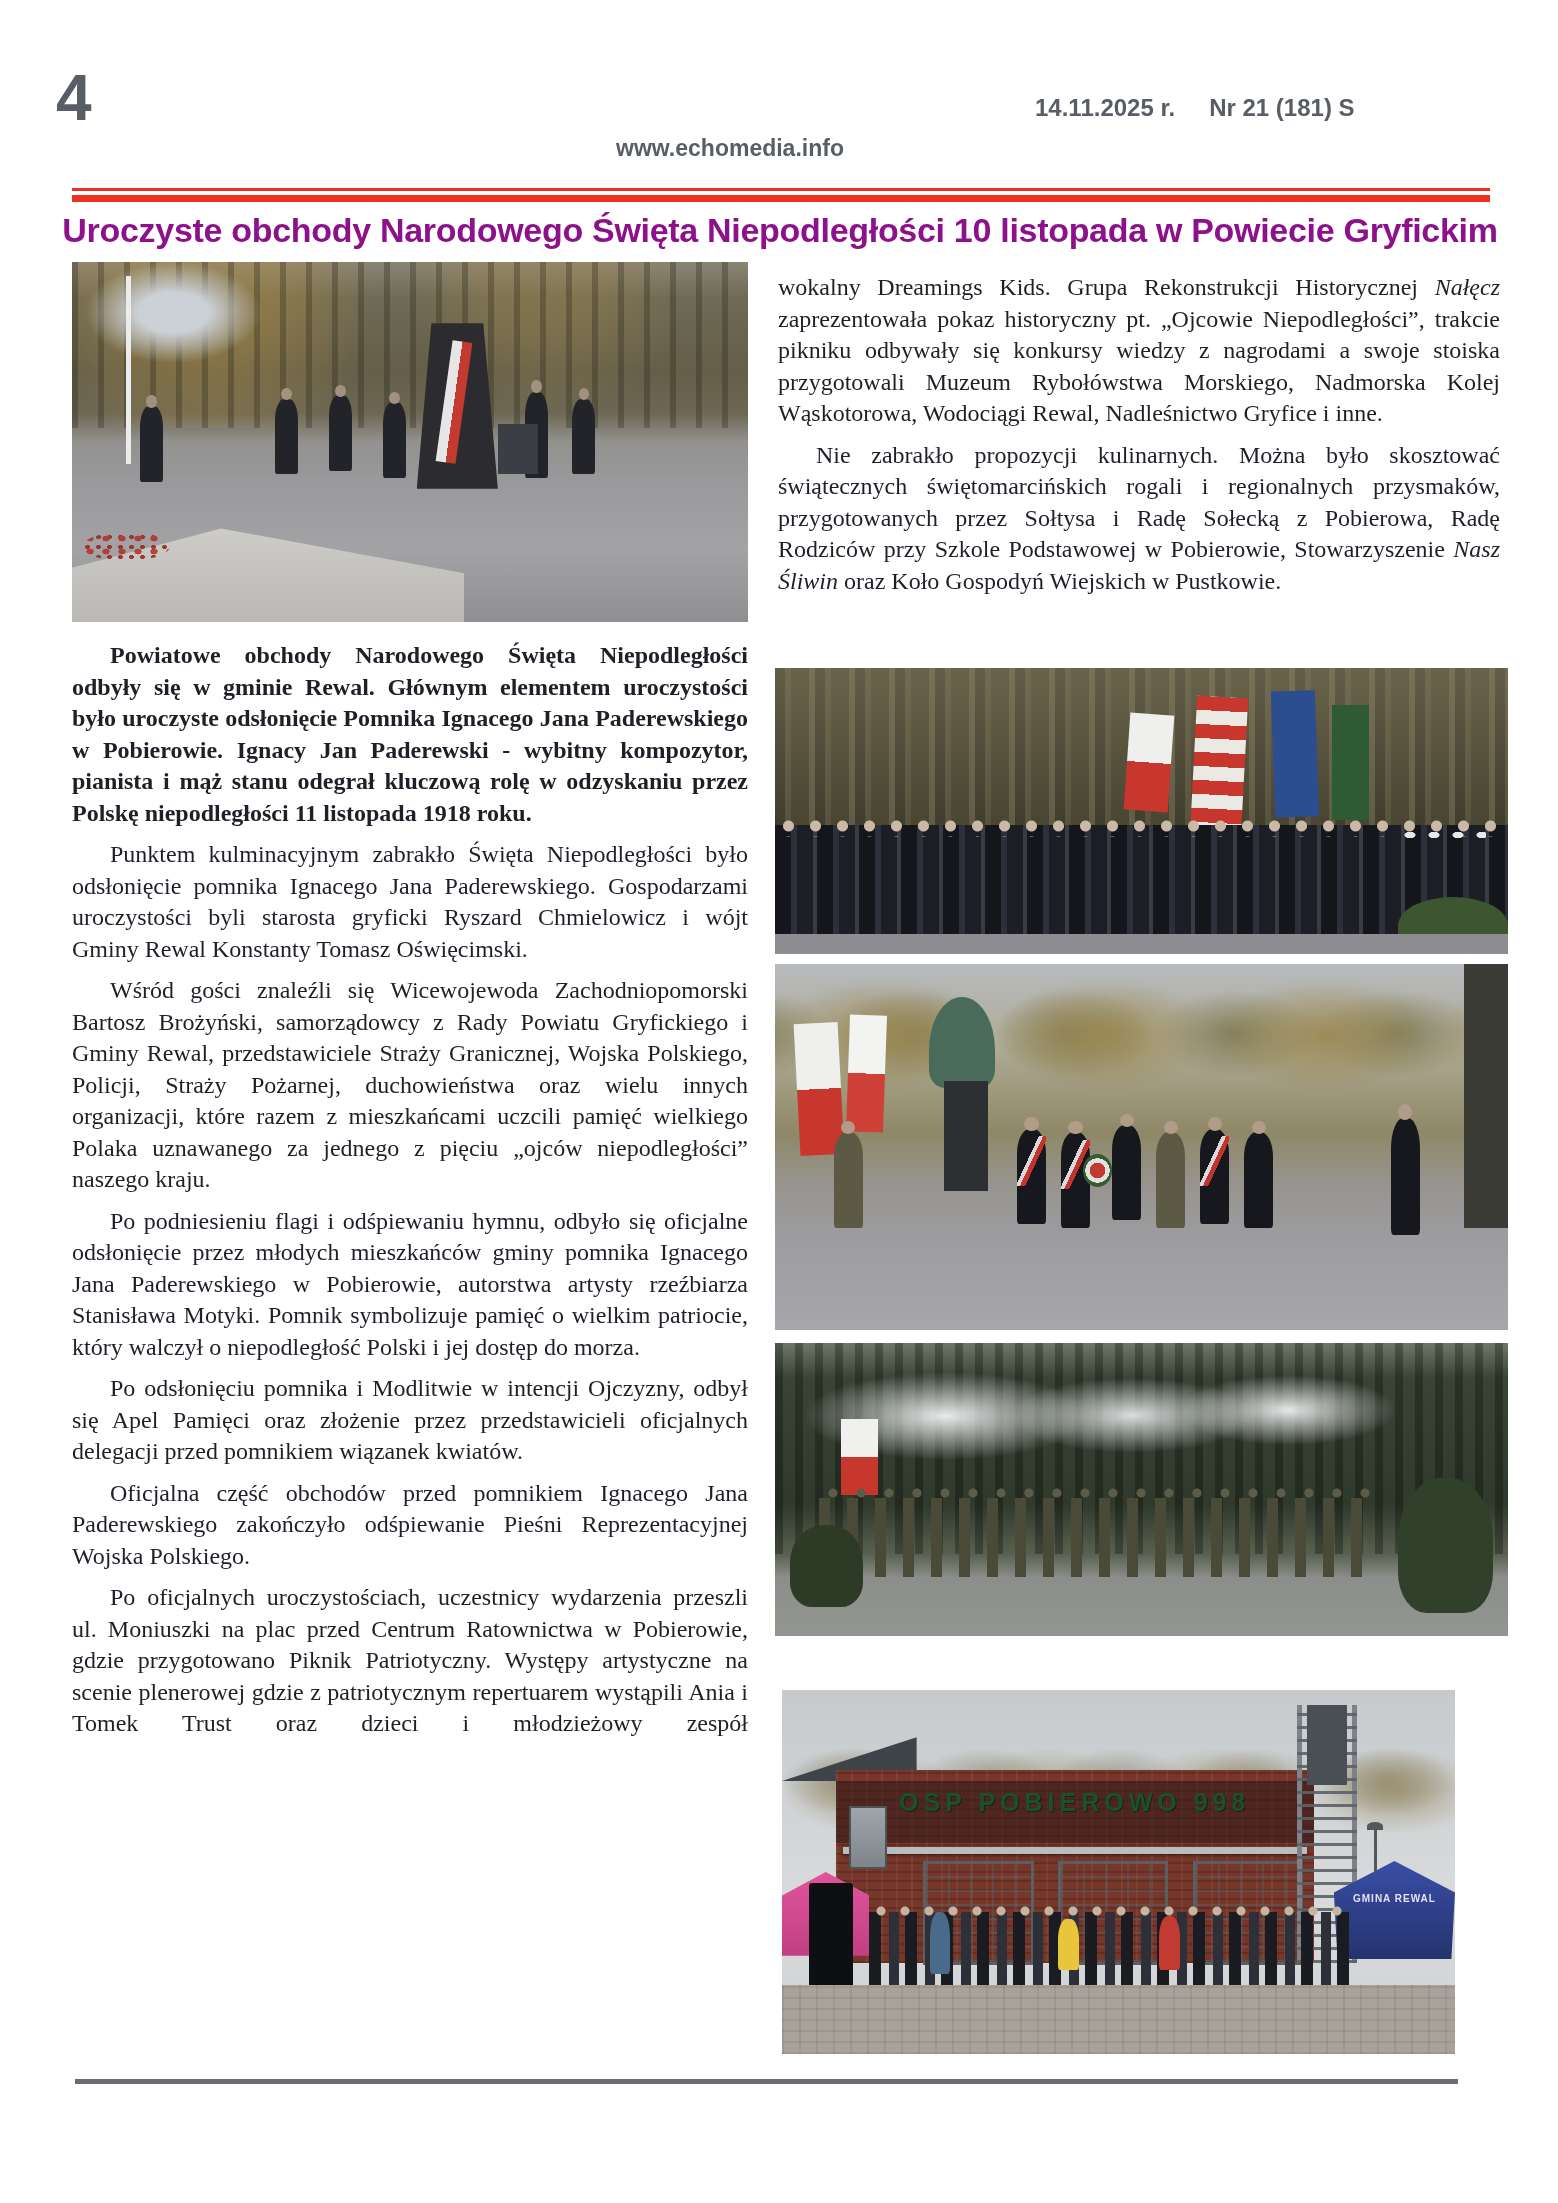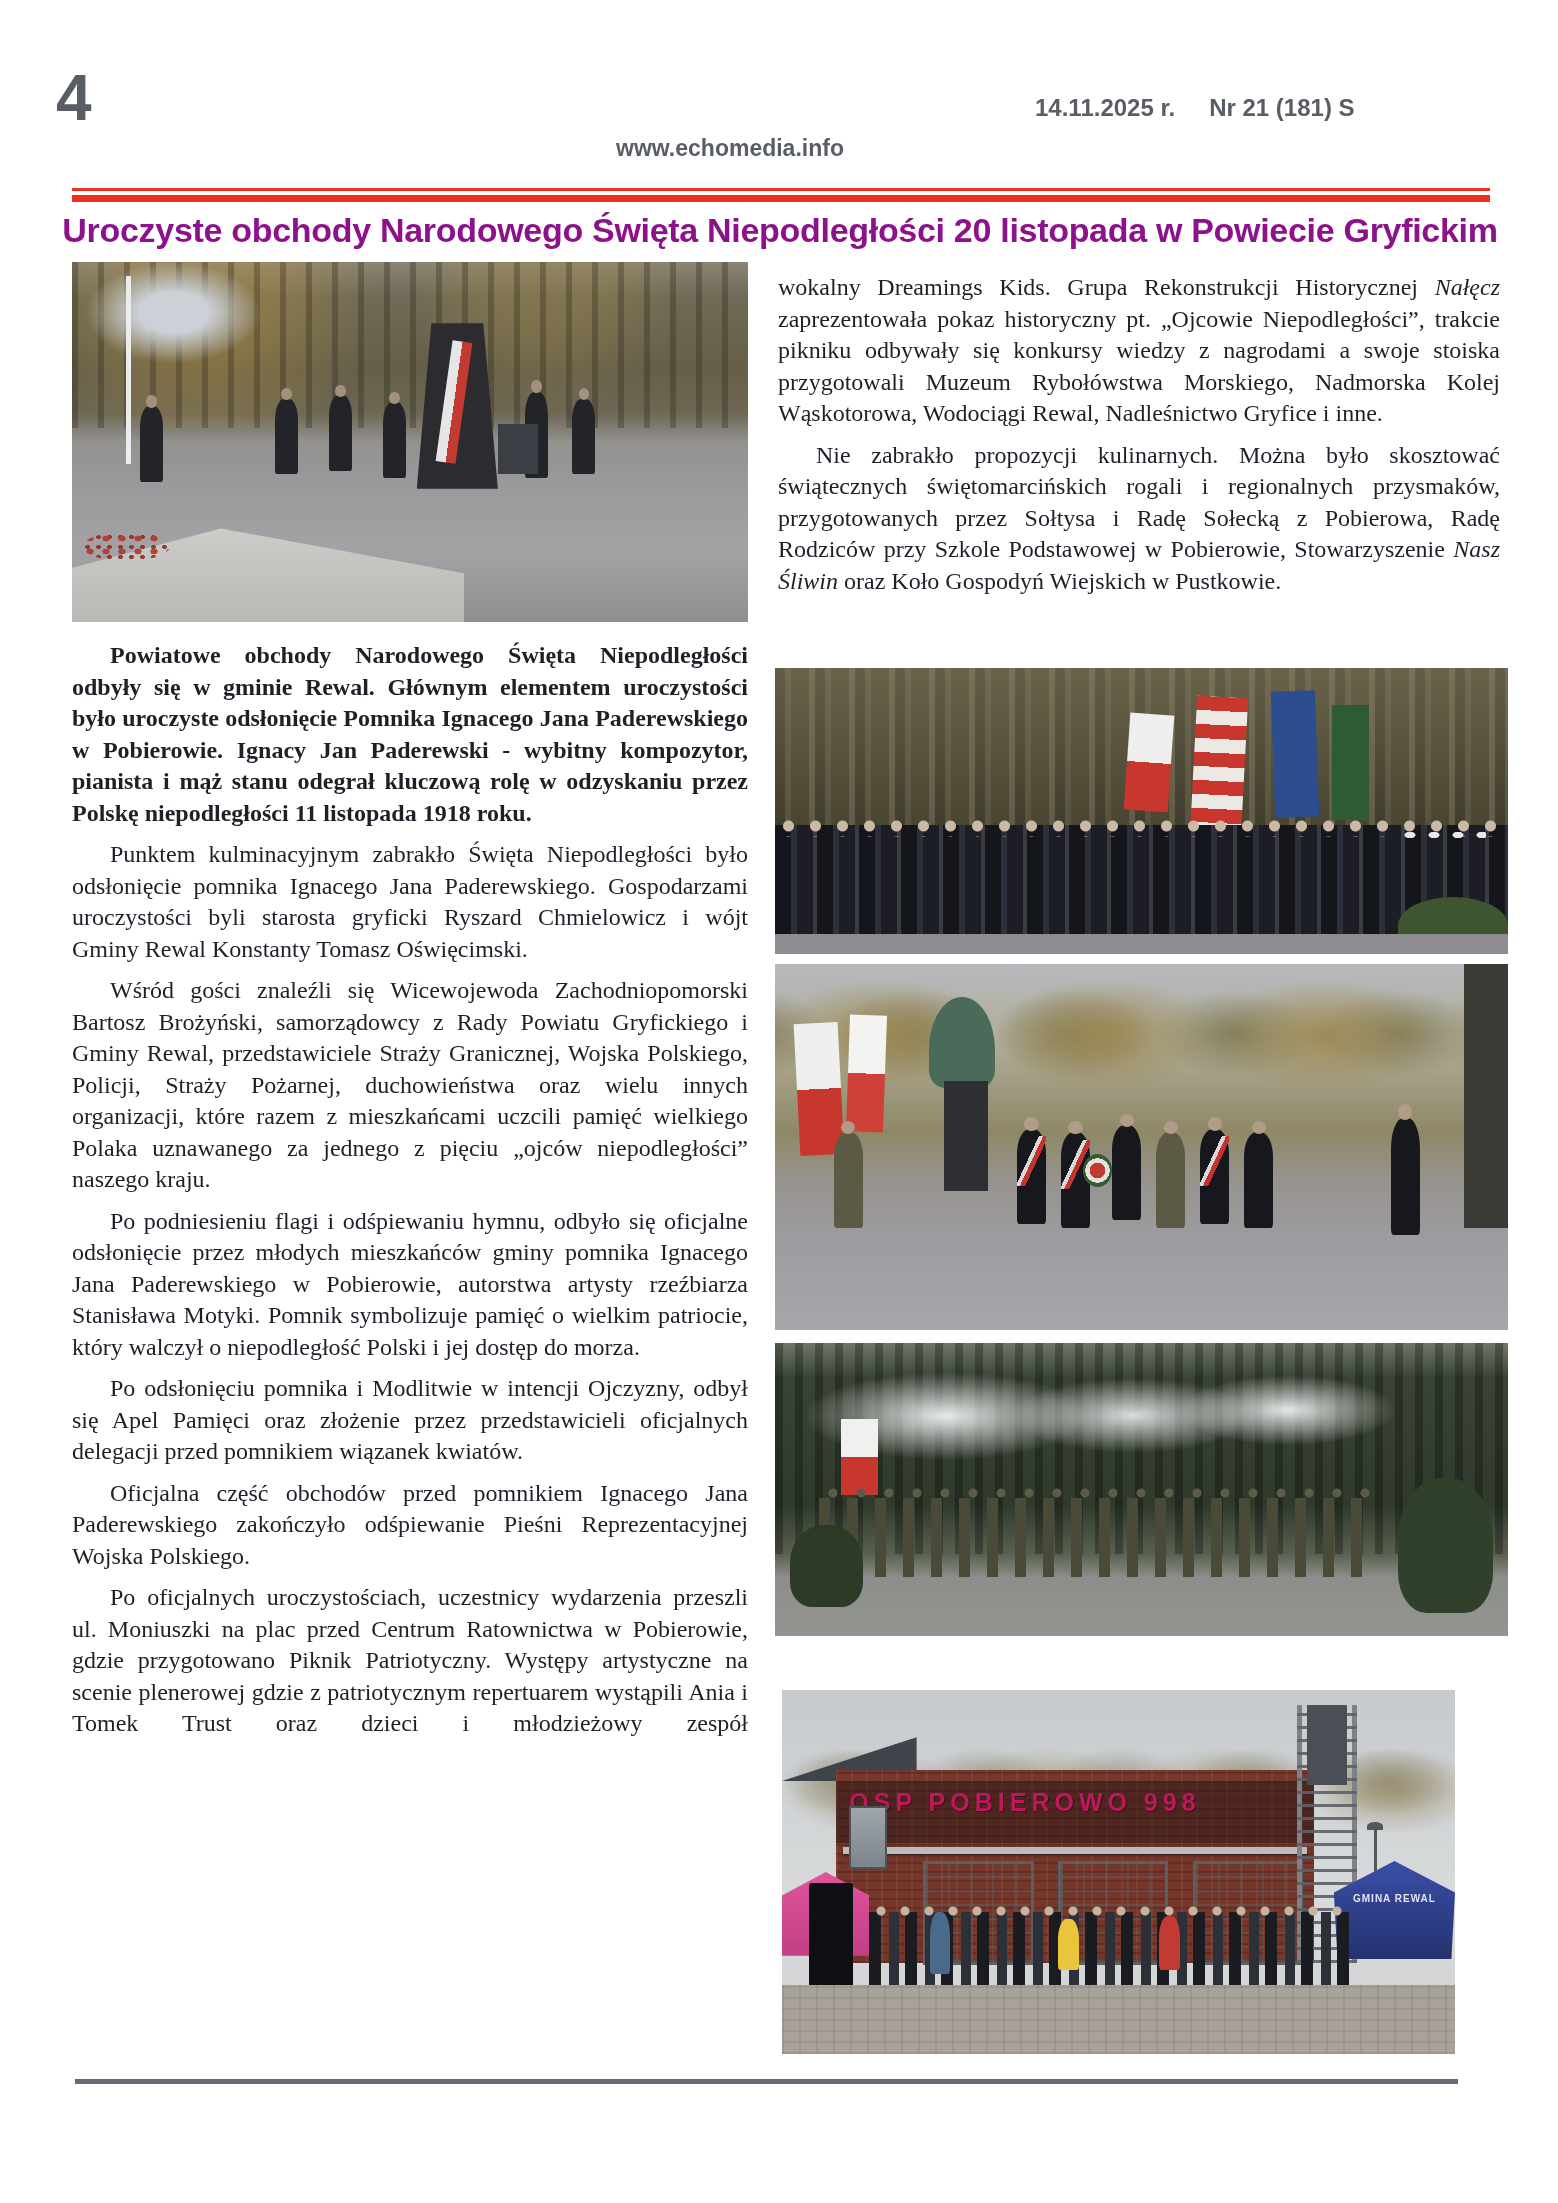--- a/index.html
+++ b/index.html
@@ -123,22 +123,22 @@
   .ph-station{left:782px;top:1690px;width:673px;height:364px;background:#c9cdd0;}
   .ph-station .sky{inset:0;background:linear-gradient(180deg,#c6cacd,#d8dadb 55%,#cfd1d2);}
   .ph-station .trees{left:0;top:16%;width:100%;height:26%;opacity:.8;
      background-image:radial-gradient(closest-side,rgba(140,120,70,.7),rgba(0,0,0,0)),radial-gradient(closest-side,rgba(100,95,60,.6),rgba(0,0,0,0));
      background-size:26% 90%,20% 70%;background-repeat:repeat-x;}
   .ph-station .roof-left{left:0;top:13%;width:20%;height:12%;background:#3f444a;clip-path:polygon(0 100%,100% 0,100% 100%);}
   .ph-station .building{left:8%;top:22%;width:71%;height:53%;background:
      repeating-linear-gradient(0deg,rgba(0,0,0,.16) 0 2px,rgba(0,0,0,0) 2px 9px),
      repeating-linear-gradient(90deg,rgba(255,255,255,.06) 0 2px,rgba(0,0,0,0) 2px 15px),#76362a;}
   .ph-station .signband{left:8%;top:25%;width:71%;height:17%;background:rgba(46,26,22,.55);}
-  .ph-station .sign{left:10%;top:27.5%;width:67%;text-align:left;
-     font:700 25px/1 "Liberation Sans",sans-serif;color:#be185d;letter-spacing:5px;text-shadow:1px 1px 0 rgba(0,0,0,.4);}
+  .ph-station .sign{left:10%;top:27.5%;width:67%;text-align:center;
+     font:700 25px/1 "Liberation Sans",sans-serif;color:#14532d;letter-spacing:5px;text-shadow:1px 1px 0 rgba(0,0,0,.4);}
   .ph-station .canopy{left:9%;top:43%;width:69%;height:2%;background:#b9bdc0;box-shadow:0 2px 3px rgba(0,0,0,.35);}
   .ph-station .door{top:47%;width:15.5%;height:27%;border:3px solid #5a5f63;background:linear-gradient(180deg,#cdd2d4,#aeb4b8);
      background-image:repeating-linear-gradient(0deg,rgba(90,95,99,.55) 0 2px,rgba(0,0,0,0) 2px 14px),repeating-linear-gradient(90deg,rgba(90,95,99,.45) 0 2px,rgba(0,0,0,0) 2px 22px);}
   .ph-station .d1{left:21%;} .ph-station .d2{left:41%;} .ph-station .d3{left:61%;}
   .ph-station .win{left:10%;top:32%;width:5%;height:16%;background:linear-gradient(180deg,#9fa6ab,#7d858b);border:2px solid #4e5358;}
   .ph-station .tower{left:76.5%;top:4%;width:9%;height:71%;
      background:repeating-linear-gradient(0deg,rgba(92,97,103,.9) 0 3px,rgba(0,0,0,0) 3px 13px),
      linear-gradient(90deg,#7d8288 0 9%,rgba(0,0,0,0) 9% 91%,#7d8288 91%);}
   .ph-station .tower-top{left:78%;top:4%;width:6%;height:22%;background:#4a4f55;}
   .ph-station .lamp{left:88%;top:38%;width:3px;height:26%;background:#54585c;}
@@ -169,21 +169,21 @@
 
   <div class="abs page-number">4</div>
   <div class="abs site-url">www.echomedia.info</div>
   <div class="abs date-issue">
     <span>14.11.2025 r.</span><span class="gap"></span><span>Nr 21 (181) S</span>
   </div>
 
   <div class="abs rule-red-thin"></div>
   <div class="abs rule-red-thick"></div>
 
-  <h1 class="abs headline" style="margin:0;">Uroczyste obchody Narodowego Święta Niepodległości 20 listopada w Powiecie Gryfickim</h1>
+  <h1 class="abs headline" style="margin:0;">Uroczyste obchody Narodowego Święta Niepodległości 10 listopada w Powiecie Gryfickim</h1>
 
   <figure class="photo ph-left" style="margin:0;" aria-label="Uroczystość odsłonięcia pomnika – flagi biało-czerwone, żołnierze i ciemny monument">
     <div class="bg"></div>
     <div class="trees"></div>
     <div class="sky"></div>
     <div class="flagpole"></div>
     <div class="flags">
         <i></i>
         <i></i>
         <i></i>

